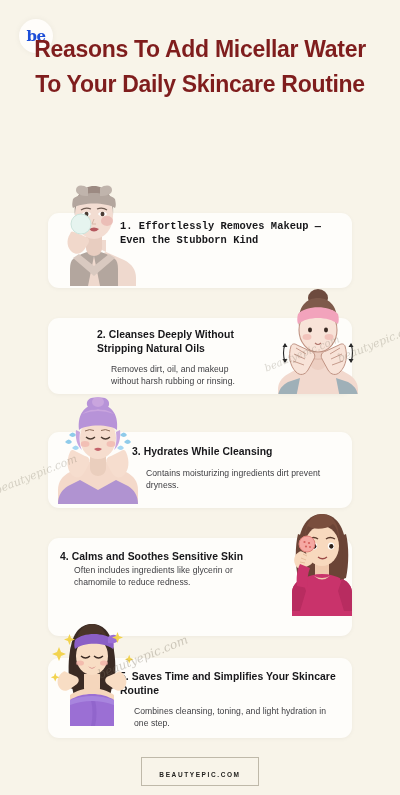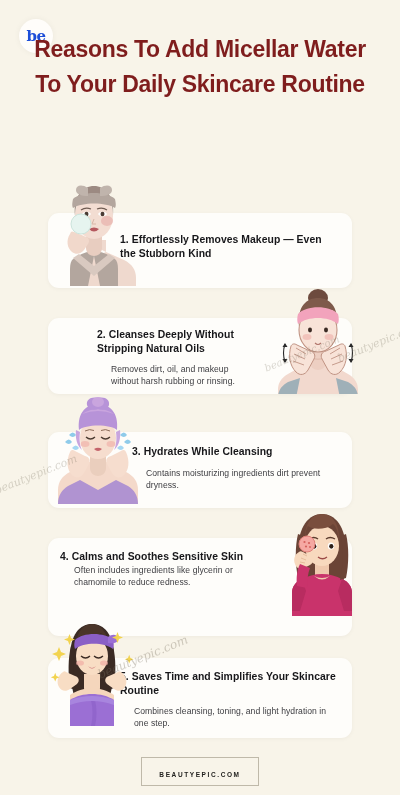--- a/index.html
+++ b/index.html
@@ -46,21 +46,21 @@
     border-radius:11px;
     box-shadow:0 1px 4px rgba(0,0,0,0.045);
   }
   .row.r1 .card{ top:35px; height:75px; }
   .row.r2 .card{ top:29px; height:76px; }
   .row.r3 .card{ top:32px; height:76px; }
   .row.r4 .card{ top:27px; height:98px; }
   .row.r5 .card{ top:36px; height:80px; }
 
   .card-text{ position:absolute; }
-  .row.r1 .card-text{ left:72px; top:20px; right:12px; }
+  .row.r1 .card-text{ left:72px; top:7px; right:12px;font-family:Liberation Mono, monospace; }
   .row.r2 .card-text{ left:12px; top:10px; right:98px;margin-left:37px; }
   .row.r3 .card-text{ left:84px; top:13px; right:12px; }
   .row.r4 .card-text{ left:12px; top:12px; right:90px; }
   .row.r5 .card-text{ left:72px; top:12px; right:12px; }
 
   .c-head{
     font-size:10.4px; font-weight:bold; line-height:13.5px;
     color:#17171A; letter-spacing:0.05px;
   }
   .c-body{

